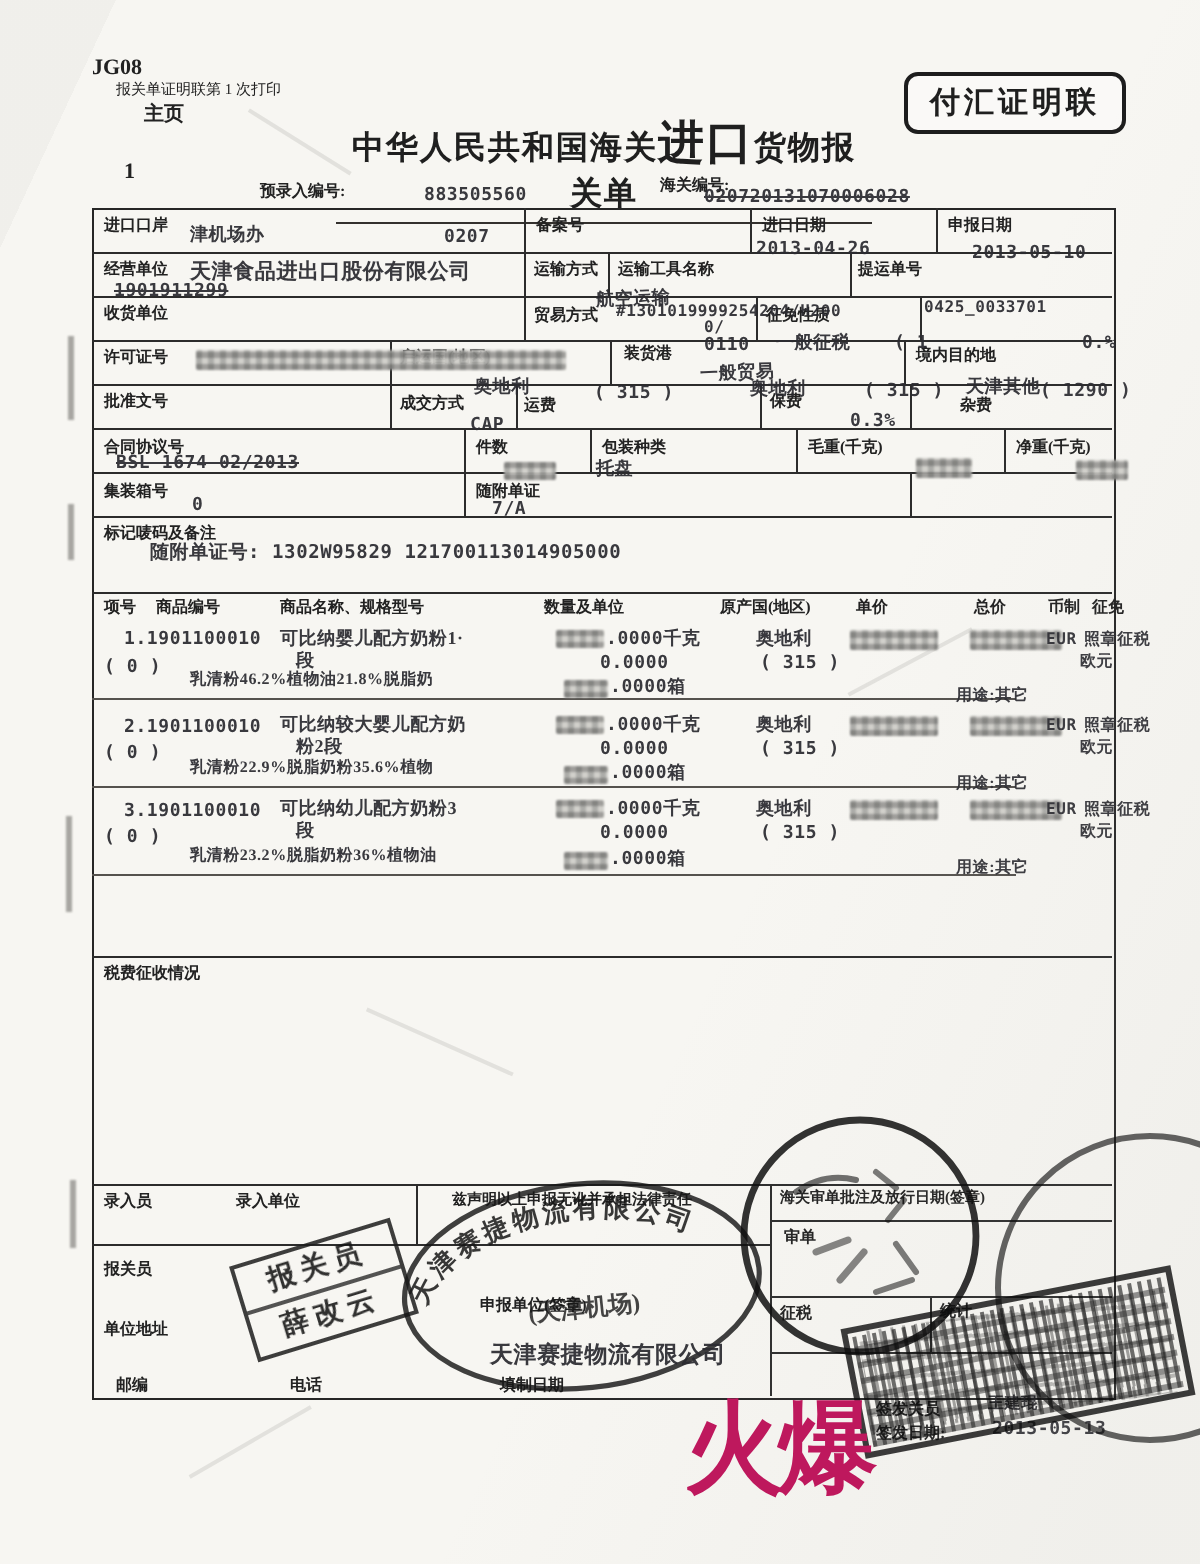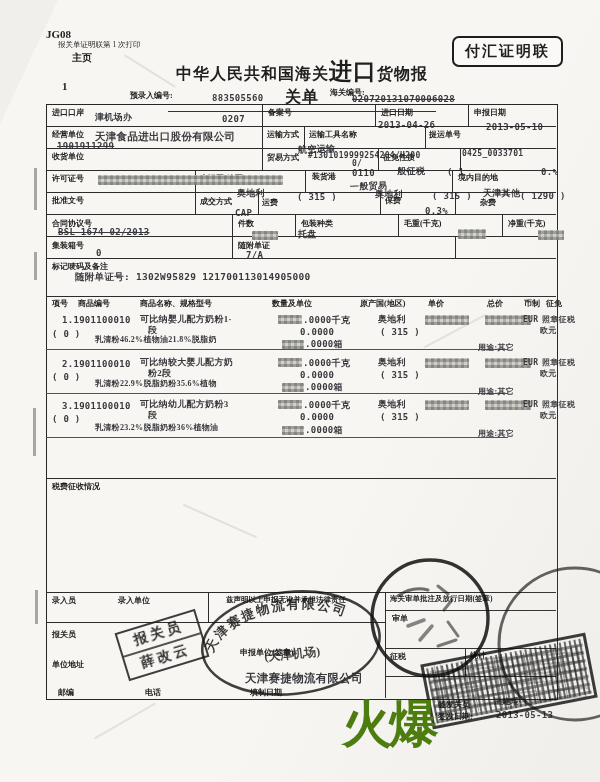--- a/index.html
+++ b/index.html
@@ -33,21 +33,21 @@
   .stamp-rect div{font-size:14px;font-weight:bold;letter-spacing:3px;padding:2px 0;}
   .stamp-rect div:first-child{border-bottom:2px solid rgba(28,28,28,.75);}
   .noisebox{position:absolute;z-index:4;transform:rotate(-11deg);border:3px solid rgba(12,12,12,.8);filter:blur(.3px);}
   .noise{position:absolute;inset:2px;opacity:.78;
       background:repeating-linear-gradient(90deg,rgba(10,10,10,.75) 0 2px,transparent 2px 5px),
                  repeating-linear-gradient(0deg,rgba(10,10,10,.55) 0 3px,transparent 3px 8px);}
   .noise.n2{inset:4px;transform:rotate(3deg);opacity:.5;
       background:repeating-linear-gradient(88deg,rgba(10,10,10,.7) 0 1.5px,transparent 1.5px 6px),
                  repeating-linear-gradient(4deg,rgba(10,10,10,.5) 0 2px,transparent 2px 9px);}
   .wm-brand{position:absolute;z-index:6;font-family:"Liberation Sans",sans-serif;font-weight:900;
-        font-size:50px;line-height:.9;color:#4d7c0f;letter-spacing:-3px;}
+        font-size:50px;line-height:.9;color:#be185d;letter-spacing:-3px;}
   .wm-site{position:absolute;z-index:6;font-family:"Liberation Sans",sans-serif;font-size:23px;
         color:#9a9a9a;letter-spacing:3px;}
   .wm-url{position:absolute;z-index:6;font-family:"Liberation Sans",sans-serif;font-size:20px;font-weight:bold;}
   .wm-url .g{color:#a8a8a6;}
   .wm-url .r{color:#e4342b;}
   .streak{position:absolute;background:rgba(120,118,112,.16);height:1.5px;}
   .edge{position:absolute;background:rgba(70,68,64,.45);width:3px;filter:blur(.6px);}
   svg{overflow:visible;}
 </style>
 </head>

